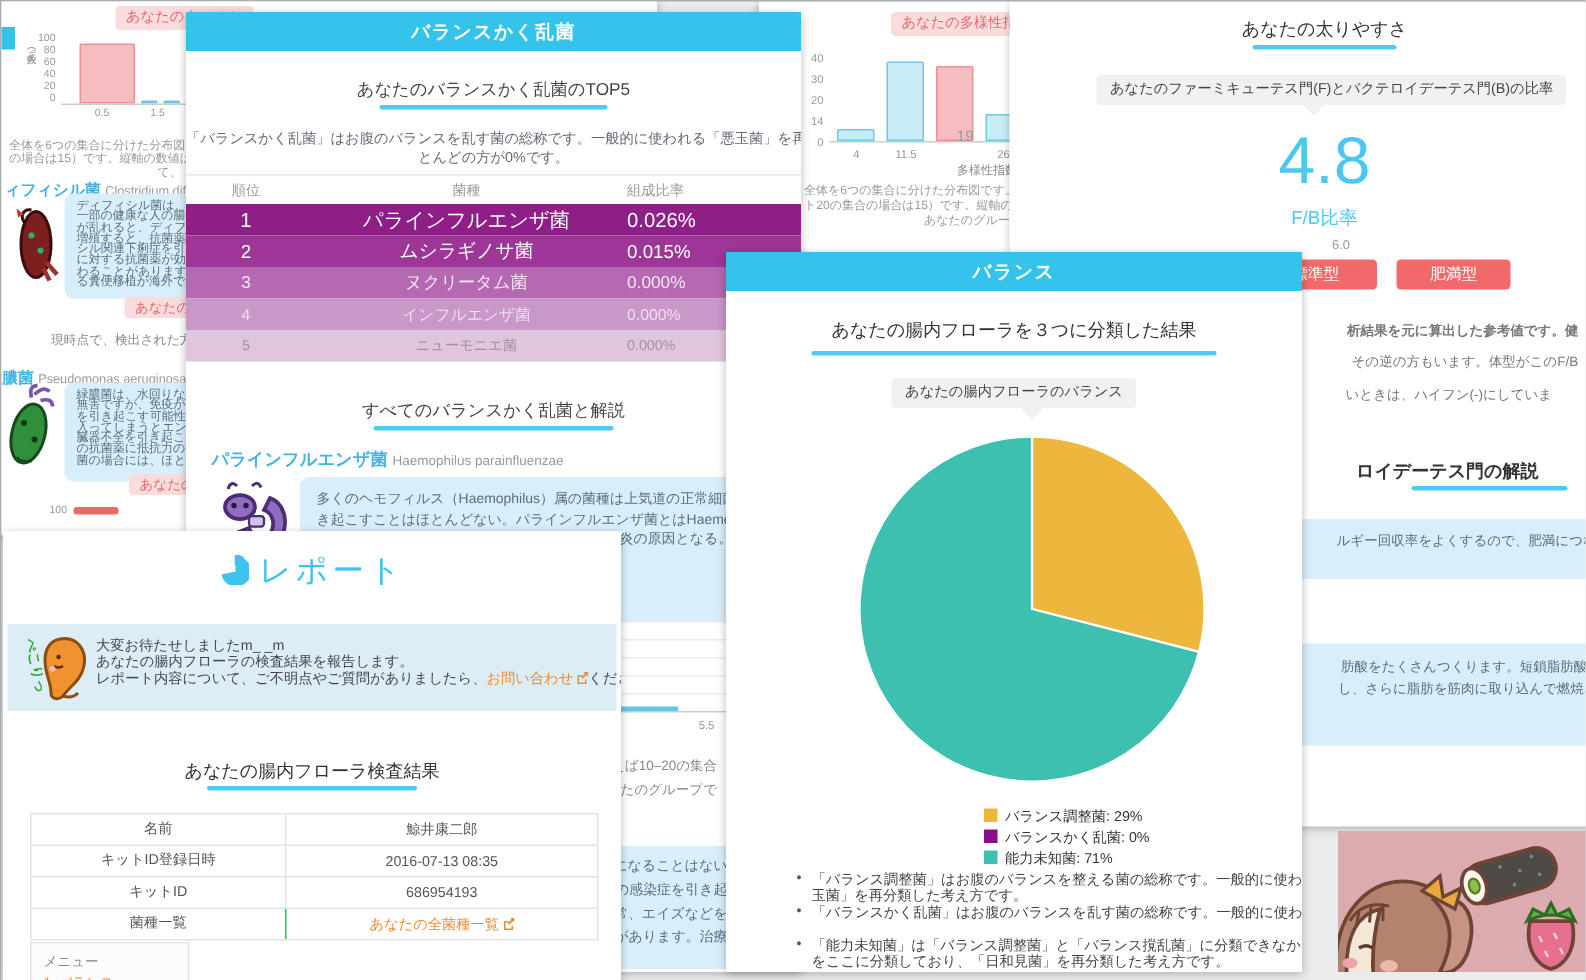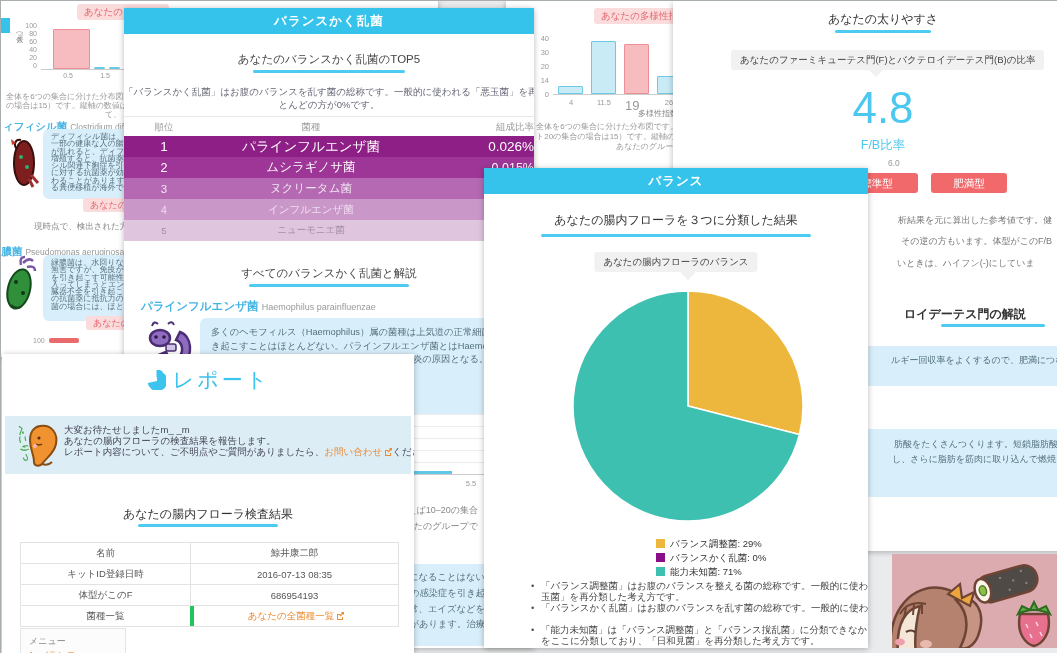--- a/index.html
+++ b/index.html
@@ -20,21 +20,21 @@
   .bbox span{display:block;white-space:nowrap;}
   .bars{position:absolute;display:flex;align-items:flex-end;}
   .bars div{box-sizing:border-box;border-radius:1px 1px 0 0;}
   .dv{gap:8px}.dv div{width:25px;}
   .lf{gap:4px}.lf div{width:11px;}.lf div:first-child{width:37px;}
   .axis{position:absolute;background:#ccc;}
   .grid{position:absolute;background:#ececec;}
   .row5{position:absolute;left:0;right:0;display:flex;align-items:center;}
   .row5 .c1{width:80px;text-align:center;}
   .row5 .c2{flex:1;text-align:center;}
-  .row5 .c3{width:116px;text-align:right;}
+  .row5 .c3{width:116px;text-align:left;}
   .r1{background:#8d1f86;color:#fff;font-size:13.5px;}
   .r2{background:#9e3697;color:#fff;font-size:12.5px;}
   .r3{background:#b469b2;color:#f3e7f3;font-size:11.5px;}
   .r4{background:#ca97c9;color:#efdef0;font-size:10.5px;}
   .r5{background:#dfc5de;color:#a48fa4;font-size:9.5px;}
   .legend-sq{display:inline-block;width:9px;height:9px;margin-right:5px;vertical-align:-1px;}
   .blt{position:absolute;white-space:nowrap;font-size:9.5px;color:#444;}
   .blt.mk::before{content:"•";position:absolute;left:-10px;color:#555;}
   .btn{position:absolute;background:#f2696b;color:#fff;border:none;border-radius:3px;
        font-size:10.5px;text-align:center;line-height:20px;height:20px;font-family:inherit;padding:0;}
@@ -130,39 +130,39 @@
     <div class="t" style="left:23px;top:89px;width:20px;text-align:right;font-size:7.5px;color:#999;">0</div>
     <div class="bars dv" style="left:52px;top:37px;height:56px;">
         <div style="height: 8.4px; background: rgb(200, 235, 245); border: 1px solid rgb(108, 201, 230);"></div>
         <div style="height: 53.2px; background: rgb(200, 235, 245); border: 1px solid rgb(108, 201, 230);"></div>
         <div style="height: 50.4px; background: rgb(246, 188, 192); border: 1px solid rgb(238, 143, 151);"></div>
         <div style="height: 18.2px; background: rgb(200, 235, 245); border: 1px solid rgb(108, 201, 230);"></div>
       </div>
     <div class="axis" style="left:47px;top:93px;width:135px;height:1px;"></div>
     <div class="t" style="left:53px;top:97px;width:24px;text-align:center;font-size:7.5px;color:#999;">4</div>
     <div class="t" style="left:86px;top:97px;width:24px;text-align:center;font-size:7.5px;color:#999;">11.5</div>
-    <div class="t" style="left:119px;top:97px;width:24px;text-align:left;font-size:13px;color:#999;">19</div>
+    <div class="t" style="left:119px;top:85px;width:24px;text-align:right;font-size:10px;color:#999;">19</div>
     <div class="t" style="left:152px;top:97px;width:24px;text-align:center;font-size:7.5px;color:#999;">26.</div>
     <div class="t" style="left:132px;top:107px;font-size:8px;color:#888;">多様性指数</div>
     <div class="t" style="left:30px;top:120px;font-size:8px;color:#999;">全体を6つの集合に分けた分布図です。横軸の数値はそれぞ</div>
     <div class="t" style="left:30px;top:130px;font-size:8px;color:#999;">ト20の集合の場合は15）です。縦軸の数値は全体の人数に</div>
     <div class="t" style="left:110px;top:140px;font-size:8px;color:#999;">あなたのグループです。</div>
   </div>
 
   <div class="card" style="left:672px;top:0;width:420px;height:550px;">
     <div class="tc" style="top:10px;font-size:12px;color:#333;">あなたの太りやすさ</div>
     <div class="ul" style="top:29px;width:96px;"></div>
     <div class="tipG" style="left:58px;top:49px;">あなたのファーミキューテス門(F)とバクテロイデーテス門(B)の比率</div>
     <div class="tri" style="left:198px;top:64px;"></div>
     <div class="tc" style="top:82px;font-size:44px;color:#4cc8f0;font-weight:500;">4.8</div>
     <div class="tc" style="top:136px;font-size:12.5px;color:#4cc8f0;">F/B比率</div>
     <div class="t" style="left:215px;top:157px;font-size:8.5px;color:#999;">6.0</div>
     <button class="btn" style="left:163px;top:172px;width:82px;">標準型</button>
     <button class="btn" style="left:258px;top:172px;width:76px;">肥満型</button>
-    <div class="t" style="left:225px;top:213px;font-size:9px;color:#777;">析結果を元に算出した参考値です。健</div>
+    <div class="t" style="left:225px;top:213px;font-size:9px;color:#777;font-weight:bold;">析結果を元に算出した参考値です。健</div>
     <div class="t" style="left:228px;top:234px;font-size:9px;color:#777;">その逆の方もいます。体型がこのF/B</div>
     <div class="t" style="left:224px;top:256px;font-size:9px;color:#777;">いときは、ハイフン(-)にしていま</div>
     <div class="t" style="left:231px;top:305px;font-size:12px;font-weight:bold;color:#333;">ロイデーテス門の解説</div>
     <div class="ul" style="left:268px;transform:none;top:323px;width:104px;"></div>
     <div class="bbox" style="left:150px;top:345px;width:268px;height:40px;"></div>
     <div class="t" style="left:218px;top:353px;font-size:9px;color:#53707d;">ルギー回収率をよくするので、肥満につながると考</div>
     <div class="bbox" style="left:150px;top:428px;width:268px;height:68px;"></div>
     <div class="t" style="left:221px;top:437px;font-size:9px;color:#53707d;">肪酸をたくさんつくります。短鎖脂肪酸は、血中の</div>
     <div class="t" style="left:219px;top:452px;font-size:9px;color:#53707d;">し、さらに脂肪を筋肉に取り込んで燃焼させる効果</div>
   </div>
@@ -336,25 +336,25 @@
     <div style="position:absolute;left:18px;top:188px;width:377px;border:1px solid #e3e3e3;border-bottom:none;font-size:9.5px;">
       <div style="display:flex;height:20px;border-bottom:1px solid #e3e3e3;align-items:center;">
         <span style="width:169px;text-align:center;color:#555;border-right:1px solid #e3e3e3;align-self:stretch;line-height:20px;">名前</span>
         <span style="flex:1;text-align:center;color:#555;">鯨井康二郎</span>
       </div>
       <div style="display:flex;height:20px;border-bottom:1px solid #e3e3e3;align-items:center;">
         <span style="width:169px;text-align:center;color:#555;border-right:1px solid #e3e3e3;align-self:stretch;line-height:20px;">キットID登録日時</span>
         <span style="flex:1;text-align:center;color:#555;">2016-07-13 08:35</span>
       </div>
       <div style="display:flex;height:20px;border-bottom:1px solid #e3e3e3;align-items:center;">
-        <span style="width:169px;text-align:center;color:#555;border-right:1px solid #e3e3e3;align-self:stretch;line-height:20px;">体型がこのF</span>
+        <span style="width:169px;text-align:center;color:#555;border-right:1px solid #e3e3e3;align-self:stretch;line-height:20px;">キットID</span>
         <span style="flex:1;text-align:center;color:#555;">686954193</span>
       </div>
       <div style="display:flex;height:20px;border-bottom:1px solid #e3e3e3;align-items:center;">
-        <span style="width:169px;text-align:center;color:#555;border-right:4px solid #22c55e;align-self:stretch;line-height:20px;">菌種一覧</span>
+        <span style="width:169px;text-align:center;color:#555;border-right:1px solid #22c55e;align-self:stretch;line-height:20px;">菌種一覧</span>
         <span style="flex:1;text-align:center;"><span class="lnk">あなたの全菌種一覧</span><svg class="extic" width="8" height="8" viewBox="0 0 8 8">
               <path d="M1 2 h3 v1 h-2 v4 h4 v-2 h1 v3 h-6 Z M5 0 h3 v3 L7 2 L4.5 4.5 L3.5 3.5 L6 1 Z" fill="#ed8b33"></path>
             </svg></span>
       </div>
     </div>
 
     <div style="position:absolute;left:18px;top:274px;width:104px;height:40px;background:#fcfcfc;border:1px solid #e4e4e4;">
       <div class="t" style="left:8px;top:6px;font-size:9px;color:#888;">メニュー</div>
       <div class="t lnk" style="left:8px;top:20px;font-size:9px;">1. バランス</div>
     </div>

